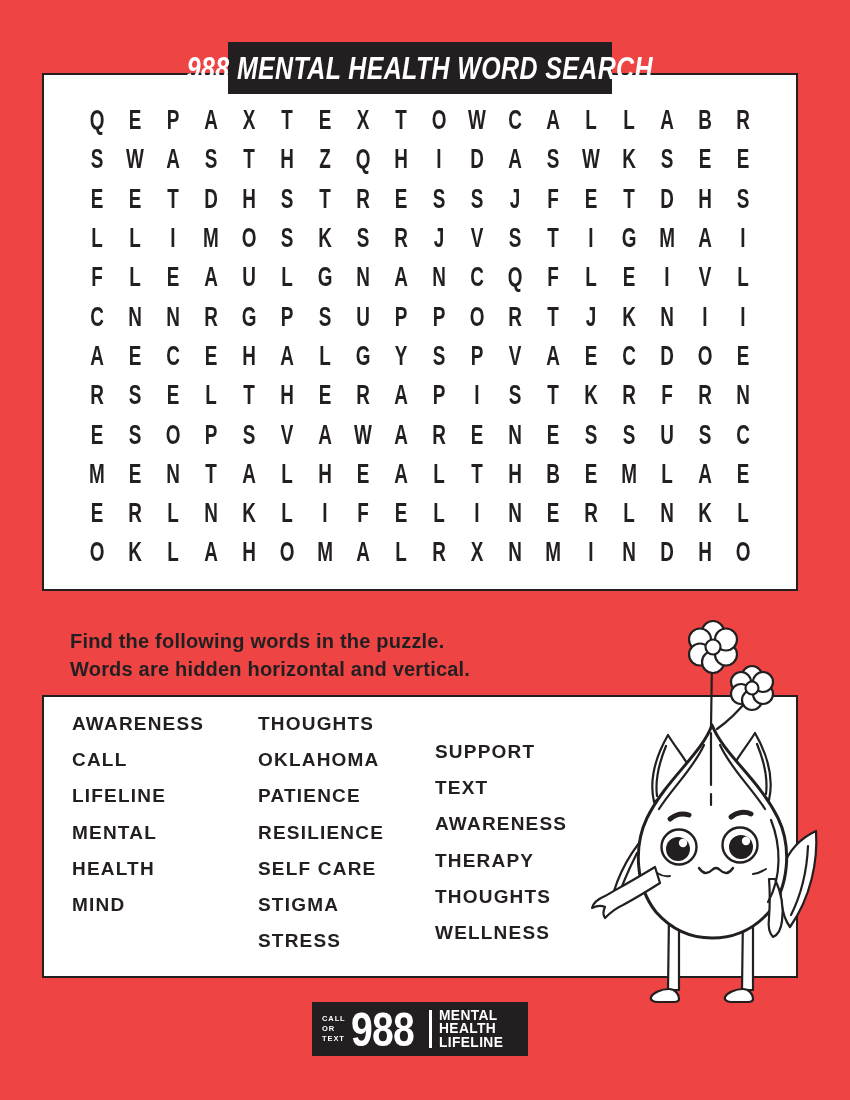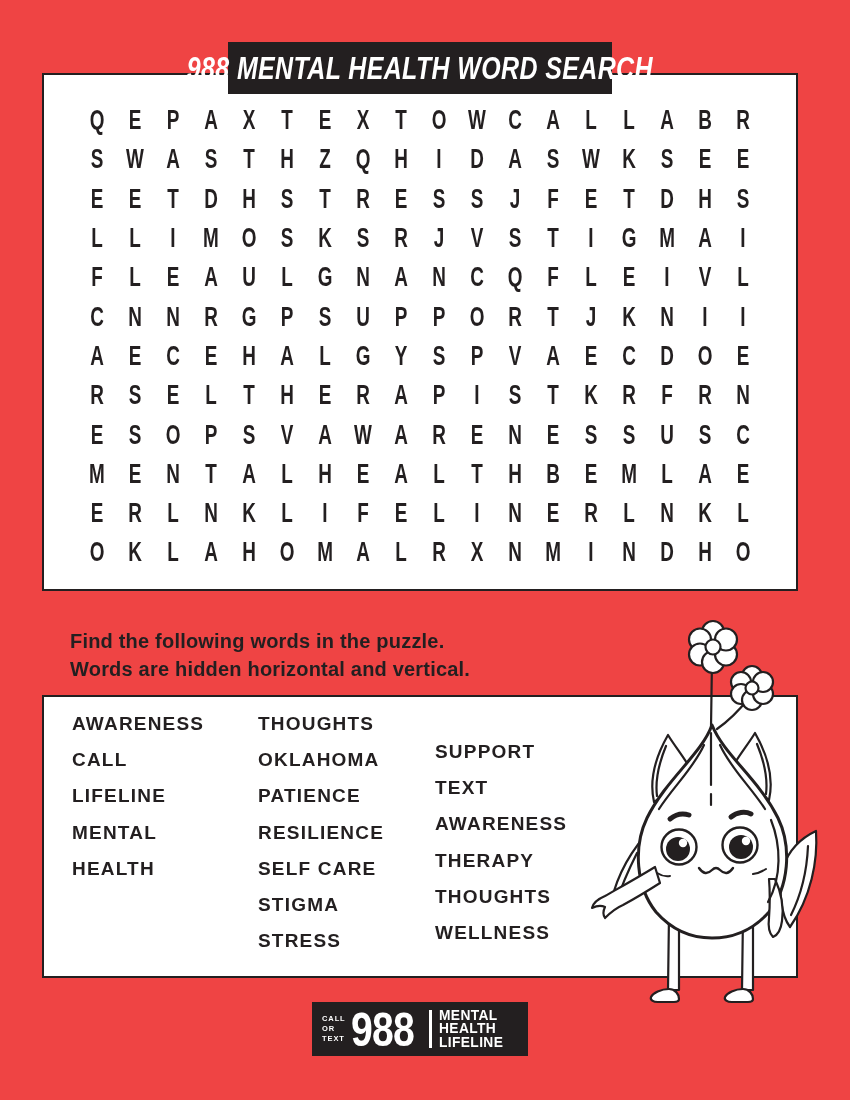--- a/index.html
+++ b/index.html
@@ -283,20 +283,21 @@
     <div>Words are hidden horizontal and vertical.</div>
   </div>
 
   <div class="word-box"></div>
   <div class="wcol wcol1">
       <div>AWARENESS</div>
       <div>CALL</div>
       <div>LIFELINE</div>
       <div>MENTAL</div>
       <div>HEALTH</div>
+      <div>MIND</div>
     </div>
   <div class="wcol wcol2">
       <div>THOUGHTS</div>
       <div>OKLAHOMA</div>
       <div>PATIENCE</div>
       <div>RESILIENCE</div>
       <div>SELF CARE</div>
       <div>STIGMA</div>
       <div>STRESS</div>
     </div>

